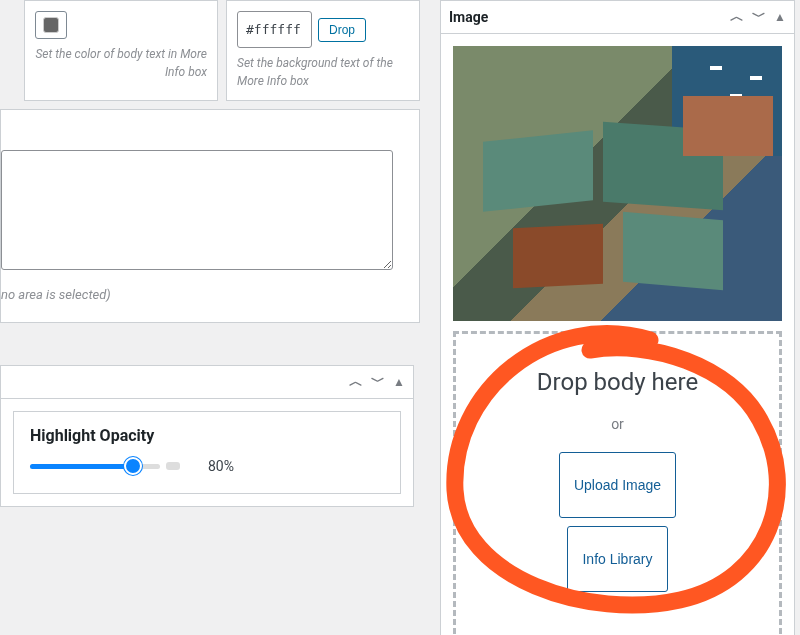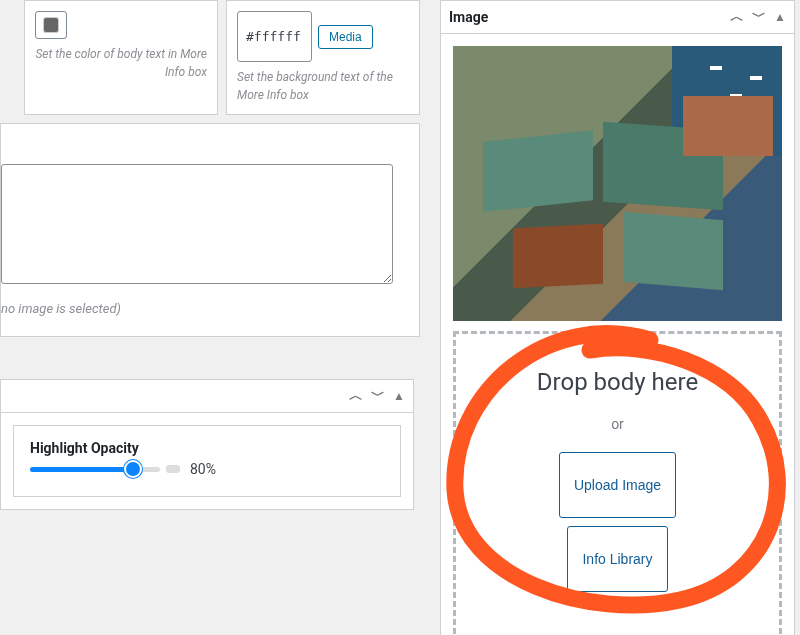--- a/index.html
+++ b/index.html
@@ -41,21 +41,21 @@
   .color-row { display:flex; align-items:center; gap:6px; margin-bottom:6px;}
   .tiny-swatch-btn {
     width: 32px; height: 28px;
     border:1px solid #7e8993; background:#fff; border-radius:3px;
     display:flex; align-items:center; justify-content:center;
     cursor:pointer;
   }
   .tiny-swatch-btn .dot { width:16px; height:16px; border-radius:3px; background:#666; border:1px solid #ccc; }
   .hex-pill {
     font-family: monospace;
-    padding: 17px 8px;
+    padding: 10px 8px;
     border: 1px solid #8c8f94;
     border-radius: 3px;
     background: #fff;
     font-size: 13px;
     width: 75px;
   }
   .clear-btn {
     border: 1px solid #0071a1;
     color: #0071a1;
     background: #fff;
@@ -101,28 +101,28 @@
   .panel-header .title { font-weight:700; font-size:14px; color:#1d2327; }
   .chev { color:#787c82; cursor:pointer; font-size:14px; }
   .tri { color:#787c82; cursor:pointer; font-size:12px; }
   .panel-body {
     background:#fff; border:1px solid #ccd0d4; border-top:none;
     padding:12px;
   }
   .inner-card {
     background:#fff; border:1px solid #ccd0d4; padding:14px 16px 18px 16px;
   }
-  .label-bold { font-weight:700; font-size:14px; color:#1d2327; margin-bottom:4px; }
+  .label-bold { font-weight:700; font-size:16px; color:#1d2327; margin-bottom:12px; }
   .slider-row { display:flex; align-items:center; gap:4px; }
   .track { position:relative; width:130px; height:18px; }
   .track .bar-bg { position:absolute; left:0; top:7px; height:5px; width:100%; background:#ddd; border-radius:3px; }
   .track .bar-fill { position:absolute; left:0; top:7px; height:5px; width:80%; background:#0a84ff; border-radius:3px; }
   .track .thumb { position:absolute; left:calc(80% - 10px); top:0; width:18px; height:18px; border-radius:50%; background:#0a84ff; border:2px solid #fff; box-shadow:0 0 0 1px #0a84ff; }
   .track .end { position:absolute; right:-20px; top:5px; width:14px; height:8px; background:#ddd; border-radius:3px; }
-  .pct { font-size:14px; color:#3c434a; margin-left:26px; }
+  .pct { font-size:14px; color:#3c434a; margin-left:44px; }
   .img-preview {
     width:100%; height:275px; display:block;
     background:
       linear-gradient(135deg,#7a8a6a 0 40%,#4a5a4a 40% 55%,#8a7a5a 55% 70%,#3a5a7a 70% 100%);
     position:relative;
   }
   .roof { position:absolute; background:#5a8a7a; }
   .r1{left:30px;top:90px;width:110px;height:70px;transform:skewY(-6deg);}
   .r2{left:150px;top:80px;width:120px;height:80px;background:#4a7a6a;transform:skewY(4deg);}
   .r3{left:60px;top:180px;width:90px;height:60px;background:#8a4a2a;transform:skewY(-3deg);}
@@ -167,29 +167,29 @@
       <div class="color-row">
         <div class="tiny-swatch-btn">
             <div class="dot"></div>
           </div>
       </div>
       <div class="desc-italic">Set the color of body text in More Info box</div>
     </div>
     <div class="small-box">
       <div class="color-row">
         <span class="hex-pill">#ffffff</span>
-        <button class="clear-btn">Media</button>
+        <button class="clear-btn">Drop</button>
       </div>
       <div class="desc-italic">Set the background text of the More Info box</div>
     </div>
   </div>
 
   <div class="ta-wrap" style="padding:0 0 10px 0; margin-left:0;">
     <textarea class="ta" style="margin-left: 0px; width: 392px; margin-top: 40px;"></textarea>
-    <div class="noarea">no image is selected)</div>
+    <div class="noarea">no area is selected)</div>
   </div>
 
   <div style="height:42px;"></div>
 
   <div class="panel-header" style="width:414px;">
     <span class="chev">︿</span>
     <span class="chev">﹀</span>
     <span class="tri">▲</span>
   </div>
   <div class="panel-body" style="width:414px;">

